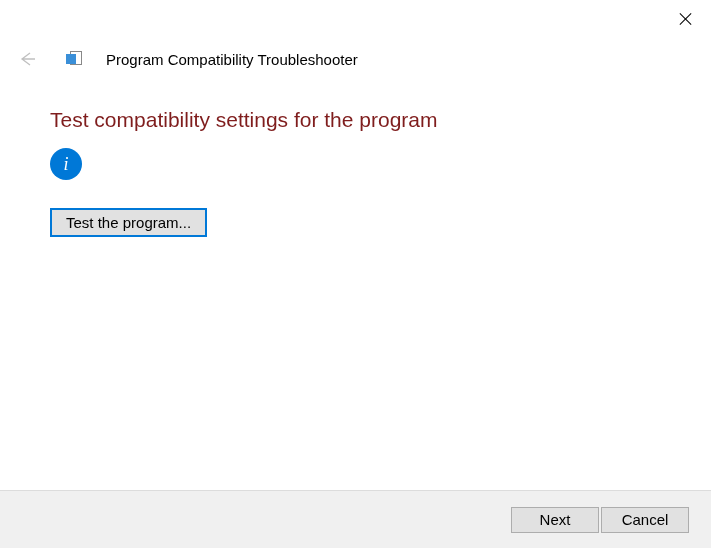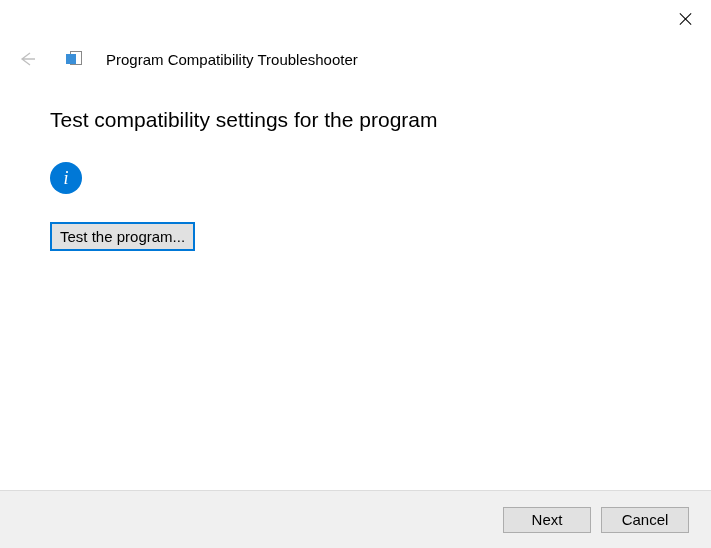--- a/index.html
+++ b/index.html
@@ -8,27 +8,27 @@
     .close-x::before, .close-x::after { content:""; position:absolute; left:6px; top:-1px; width:1px; height:16px; background:#000; }
     .close-x::before { transform:rotate(45deg); }
     .close-x::after { transform:rotate(-45deg); }
     .header { position:absolute; top:44px; left:0; right:0; height:30px; display:flex; align-items:center; padding-left:12px;gap:16px; }
     .back-arrow { width:30px; height:30px; display:flex; align-items:center; justify-content:center; color:#bbb; margin-right:8px; }
     .app-icon { width:16px; height:16px; margin-right:8px; position:relative; }
     .app-icon .win { position:absolute; left:0; top:3px; width:10px; height:10px; background:#3a8fd8; }
     .app-icon .sheet { position:absolute; left:4px; top:0; width:12px; height:14px; background:#fff; border:1px solid #888; }
     .header-title { font-size:15px; color:#000; }
     .main { position:absolute; top:108px; left:50px; right:50px; }
-    h1 { color:#000000; font-size:21px; font-weight:400; margin-bottom:28px; }
+    h1 { color:#7f1d1d; font-size:21px; font-weight:400; margin-bottom:14px; }
     .info-row { display:flex; align-items:flex-start; margin-bottom:22px; }
     .info-icon { width:32px; height:32px; border-radius:50%; background:#0078d7; color:#fff; display:flex; align-items:center; justify-content:center; font-family:Georgia,serif; font-style:italic; font-size:18px; margin-right:14px; margin-top:2px; flex-shrink:0; }
     .info-text { font-size:15px; line-height:1.4; }
     .body-text { font-size:15px; line-height:1.45; margin-bottom:20px; padding-left:0; }
-    .test-btn { background:#e1e1e1; border:2px solid #0078d7; padding:4px 8px; font-size:15px; font-family:inherit; cursor:default; margin-top:6px; }
-    .footer { position:absolute; bottom:0; left:0; right:0; height:58px; border-top:1px solid #dcdcdc; background:#f0f0f0; display:flex; align-items:center; justify-content:flex-end; padding-right:22px; gap:10px; }
+    .test-btn { background:#e1e1e1; border:2px solid #0078d7; padding:4px 14px; font-size:15px; font-family:inherit; cursor:default; margin-top:6px; }
+    .footer { position:absolute; bottom:0; left:0; right:0; height:58px; border-top:1px solid #dcdcdc; background:#f0f0f0; display:flex; align-items:center; justify-content:flex-end; padding-right:22px; gap:2px; }
     .footer button { width:88px; height:26px; background:#e1e1e1; border:1px solid #adadad; font-size:15px; font-family:inherit; cursor:default; }
   </style>
 </head>
 <body>
 
 <div class="close-x"></div>
 
 <div class="header">
   <div class="back-arrow">
     <svg width="20" height="20" viewBox="0 0 20 20">

